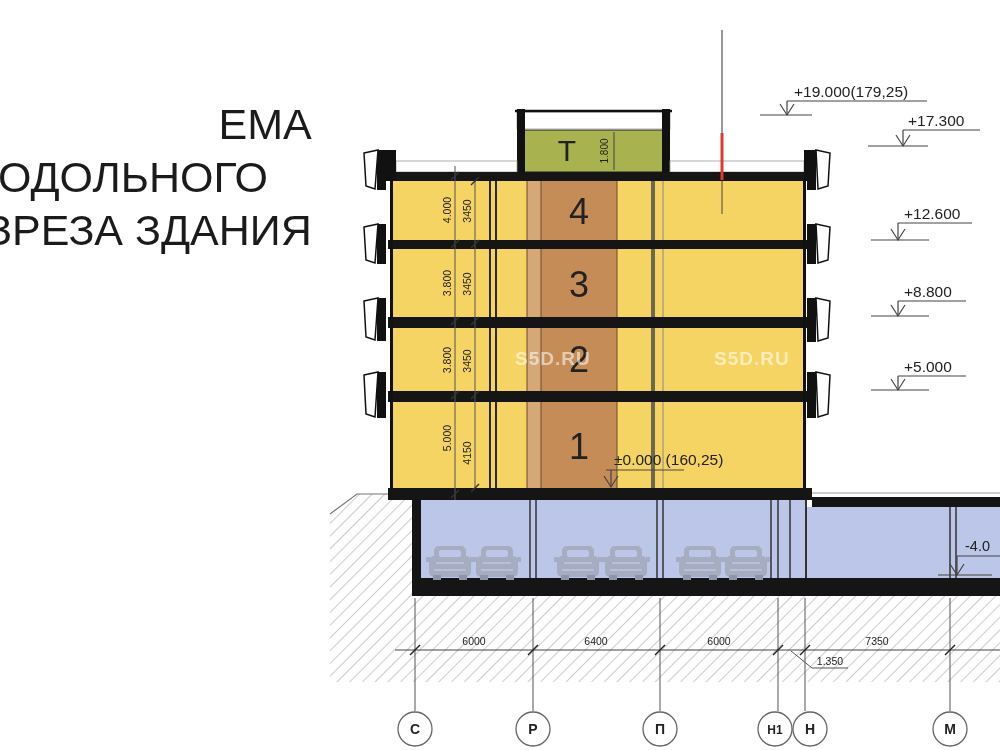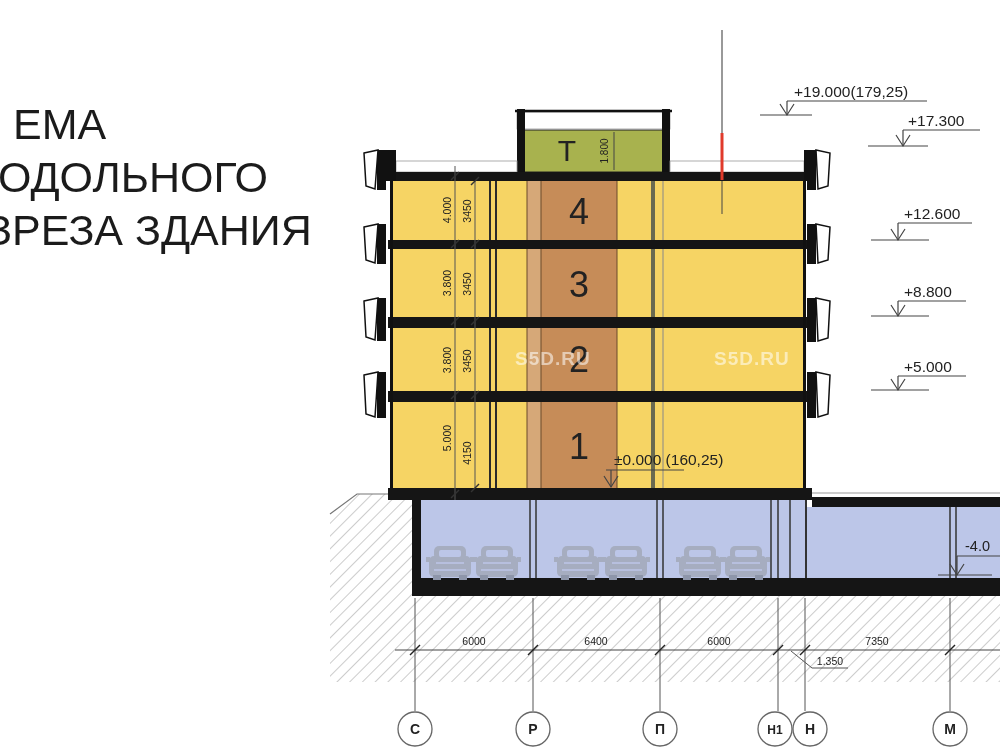--- a/index.html
+++ b/index.html
@@ -1,20 +1,20 @@
 <!DOCTYPE html>
 <html><head>
 <meta charset="utf-8">
 <style>
   html,body{margin:0;padding:0;background:#fff;}
   .canvas{position:relative;width:1000px;height:750px;background:#fff;overflow:hidden;
           font-family:"Liberation Sans",sans-serif;}
   .title{position:absolute;left:0;top:98px;color:#1b1b1b;font-size:43px;line-height:53px;
          font-weight:400;white-space:nowrap;}
-  .title .l1{margin-left:13px;}
+  .title .l1{margin-left:4px;text-align:right;}
   .title .l2{margin-left:-2px;}
   .title .l3{margin-left:-14px;}
   .wm{position:absolute;top:348px;font-size:19px;font-weight:bold;letter-spacing:1px;
       color:rgba(255,255,255,0.55);}
   .wm.left{left:515px;}
   .wm.right{left:714px;}
   svg text{font-family:"Liberation Sans",sans-serif;fill:#222;}
 </style>
 </head>
 <body>

